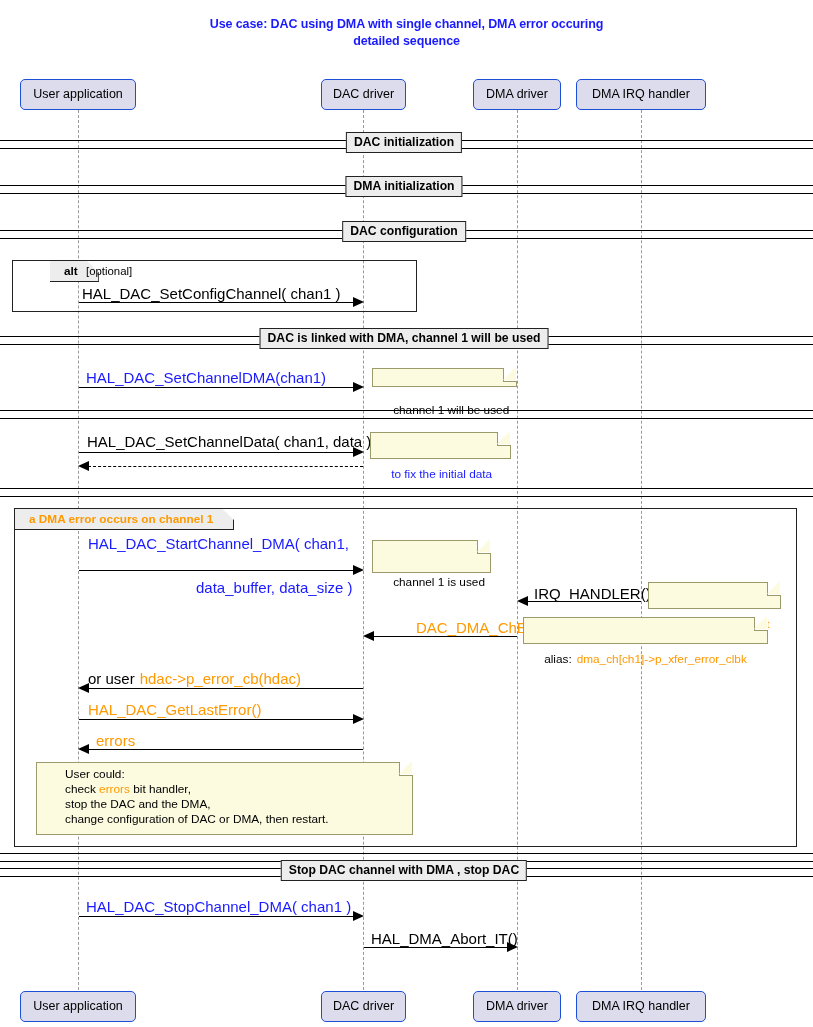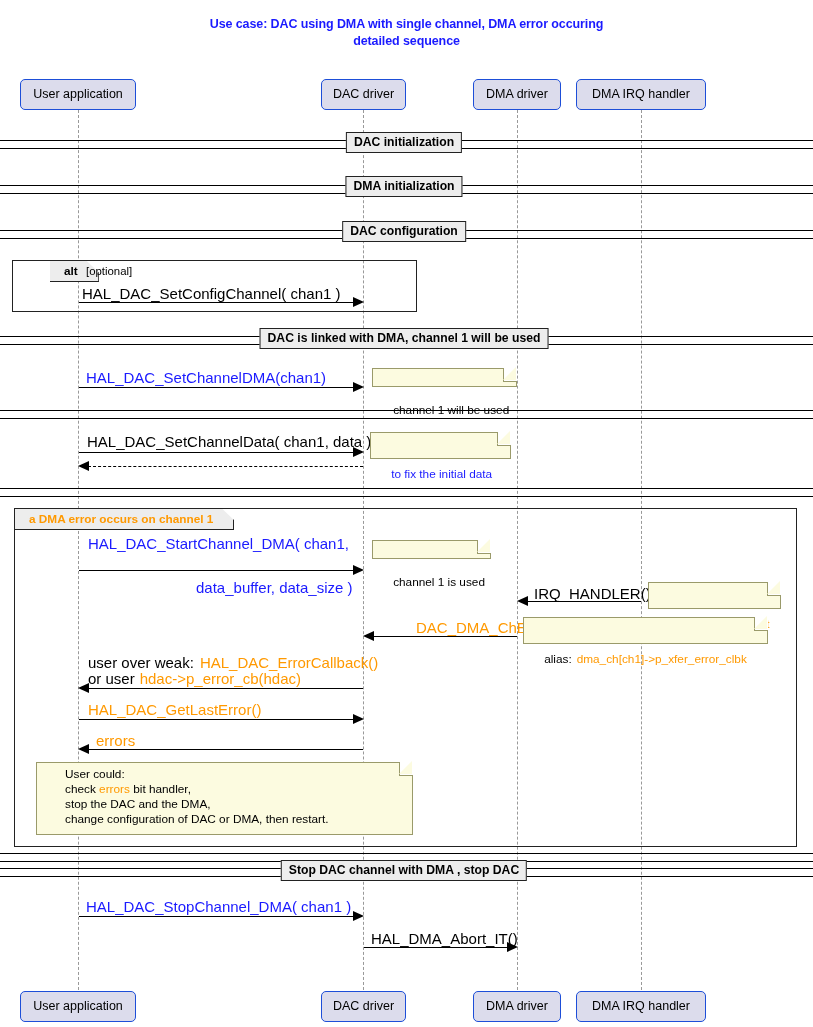--- a/index.html
+++ b/index.html
@@ -283,21 +283,21 @@
 
   <div class="msg-label blue" style="left:88px; top:536px;">
     <span>HAL_DAC_StartChannel_DMA(  chan1,</span>
   </div>
   <div class="msg-label blue" style="left:196px; top:580px;">
     <span>data_buffer, data_size )</span>
   </div>
   <div class="msg-line" style="left:79px; top:570px; width:276px;"></div>
   <div class="arrow-head right" style="left:353px; top:565px;"></div>
 
-  <div class="note" style="left:372px; top:540px; width:119px; height:19px;text-align:right;">
+  <div class="note" style="left:372px; top:540px; width:119px; height:33px;text-align:right;">
     <span class="fold"></span>
     <span>channel 1 is used</span>
   </div>
 
   <div class="msg-label" style="left:534px; top:586px;">
     <span>IRQ_HANDLER()</span>
   </div>
   <div class="msg-line" style="left:527px; top:601px; width:114px;"></div>
   <div class="arrow-head left" style="left:517px; top:596px;"></div>
 
@@ -310,23 +310,20 @@
     <span>DAC_DMA_ChError()</span>
   </div>
   <div class="msg-line" style="left:373px; top:636px; width:144px;"></div>
   <div class="arrow-head left" style="left:363px; top:631px;"></div>
 
   <div class="note" style="left:523px; top:617px; width:245px; height:27px;">
     <span class="fold"></span>
     <span class="c-black">alias:</span><span class="c-orange" style="margin-left:5px;">dma_ch[ch1]-&gt;p_xfer_error_clbk</span>
   </div>
 
-  <div class="msg-label" style="left:88px; top:655px;">
-    <span class="c-black">user over weak:</span><span class="c-orange" style="margin-left:6px;">HAL_DAC_ErrorCallback()</span>
-  </div>
   <div class="msg-label" style="left:88px; top:671px;">
     <span class="c-black">or user</span><span class="c-orange" style="margin-left:5px;">hdac-&gt;p_error_cb(hdac)</span>
   </div>
   <div class="msg-line" style="left:88px; top:688px; width:275px;"></div>
   <div class="arrow-head left" style="left:78px; top:683px;"></div>
 
   <div class="msg-label orange" style="left:88px; top:702px;">
     <span>HAL_DAC_GetLastError()</span>
   </div>
   <div class="msg-line" style="left:79px; top:719px; width:276px;"></div>

